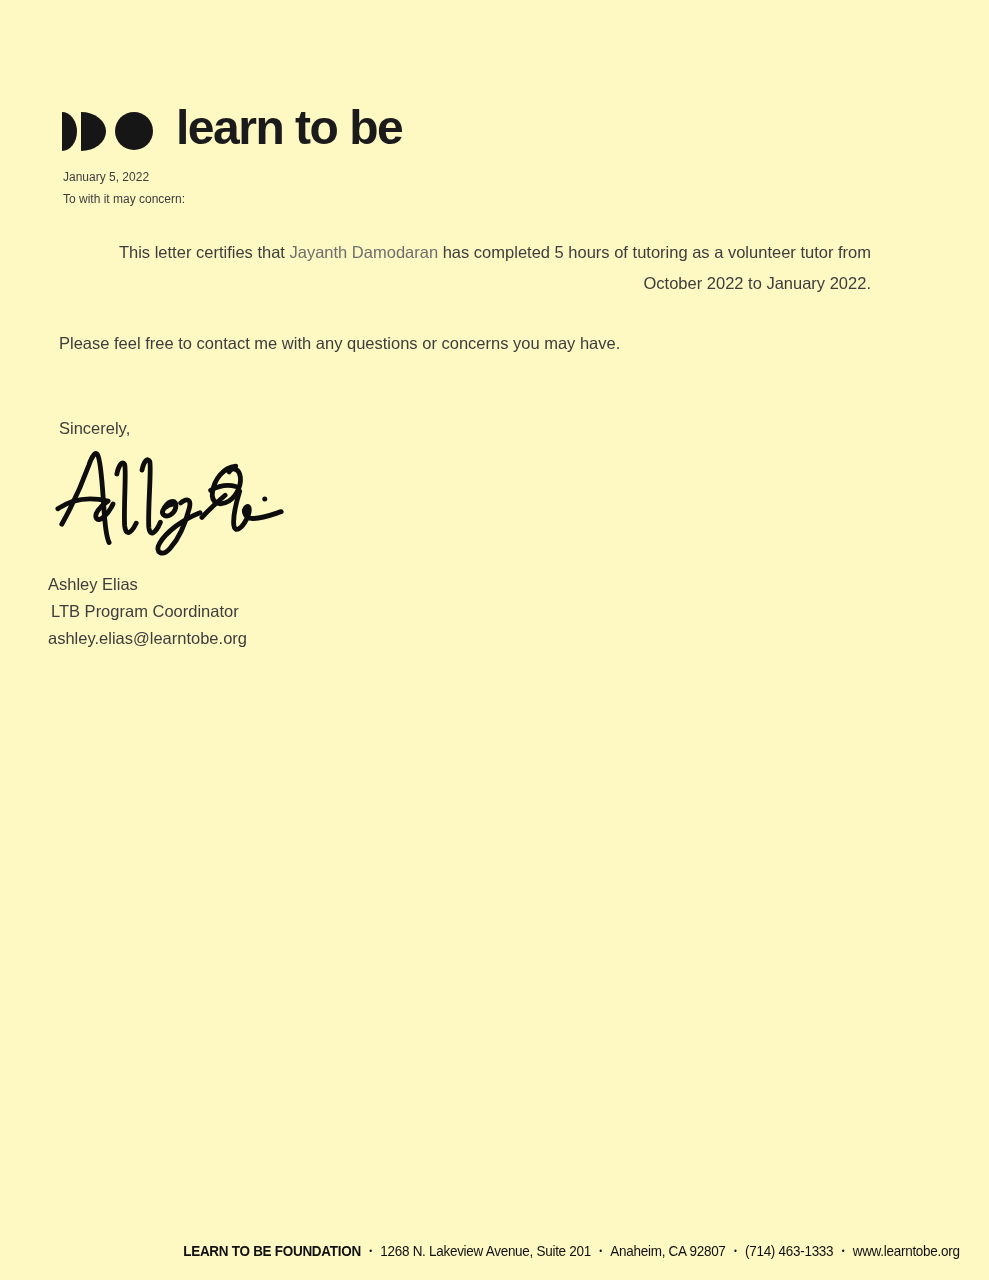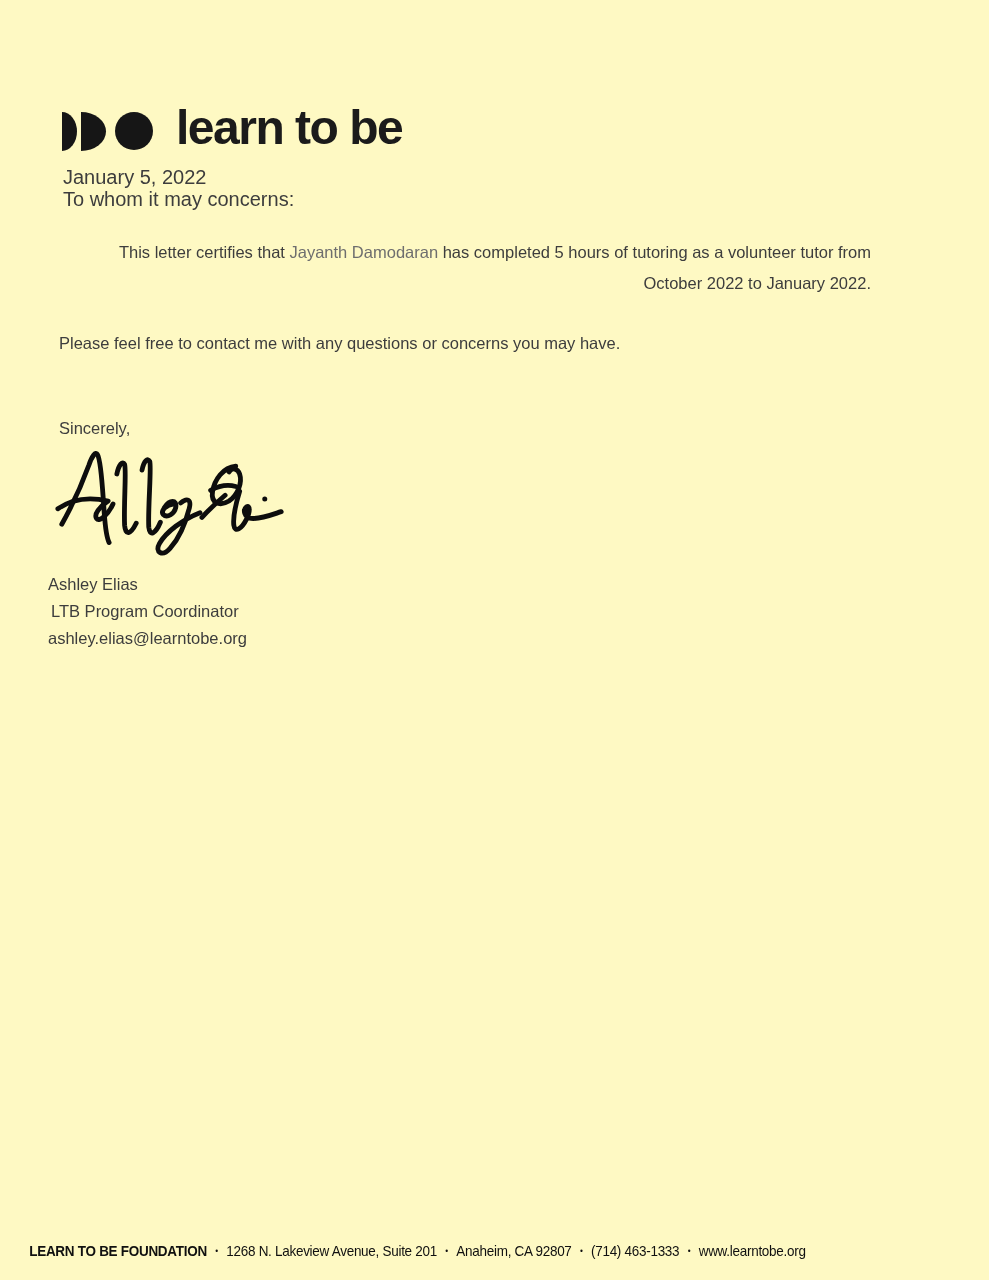--- a/index.html
+++ b/index.html
@@ -46,21 +46,21 @@
     color: #1b1b1b;
     position: relative;
     top: -3px;
   }
 
   
   .dateline {
     position: absolute;
     left: 63px;
     top: 166px;
-    font-size: 20px;
+    font-size: 12px;
     line-height: 22px;
     color: #3d3d3d;
   }
   .para {
     position: absolute;
     left: 59px;
     width: 812px;
     margin: 0;
     font-size: 16.5px;
     line-height: 31px;
@@ -96,21 +96,21 @@
     color: #3d3d3d;
   }
   .signer .indent { padding-left: 3px; }
 
   
   .footer {
     position: absolute;
     left: 0;
     right: 0;
     top: 1242px;
-    text-align: left;
+    text-align: right;
     white-space: nowrap;
     color: #101010;
   }
   .footer-inner {
     display: inline-block;
     transform: scaleX(0.93);
     transform-origin: center;
     font-size: 14.5px;
     letter-spacing: -0.3px;
   }
@@ -130,21 +130,21 @@
 
   <header class="logo">
     <span class="mark mark-crescent"></span>
     <span class="mark mark-half"></span>
     <span class="mark mark-full"></span>
     <span class="logo-text">learn to be</span>
   </header>
 
   <div class="dateline">
     <div>January 5, 2022</div>
-    <div>To whom it may concerns:</div>
+    <div>To with it may concern:</div>
   </div>
 
   <p class="para para1"><span>This letter certifies that </span><span class="volunteer-name">Jayanth Damodaran</span><span> has completed 5 hours of tutoring as a volunteer tutor from October 2022 to January 2022.</span></p>
 
   <p class="para closing">Sincerely,</p>
 
   <p class="para para2">Please feel free to contact me with any questions or concerns you may have.</p>
 
   <svg class="signature" viewBox="0 0 240 112" xmlns="http://www.w3.org/2000/svg" aria-hidden="true">
     <path d="M7 79 C16 63 27 40 35 18 C38 9 42 3 44 7 C48 14 49 42 51 68 C52 82 53 92 56 98"></path>

